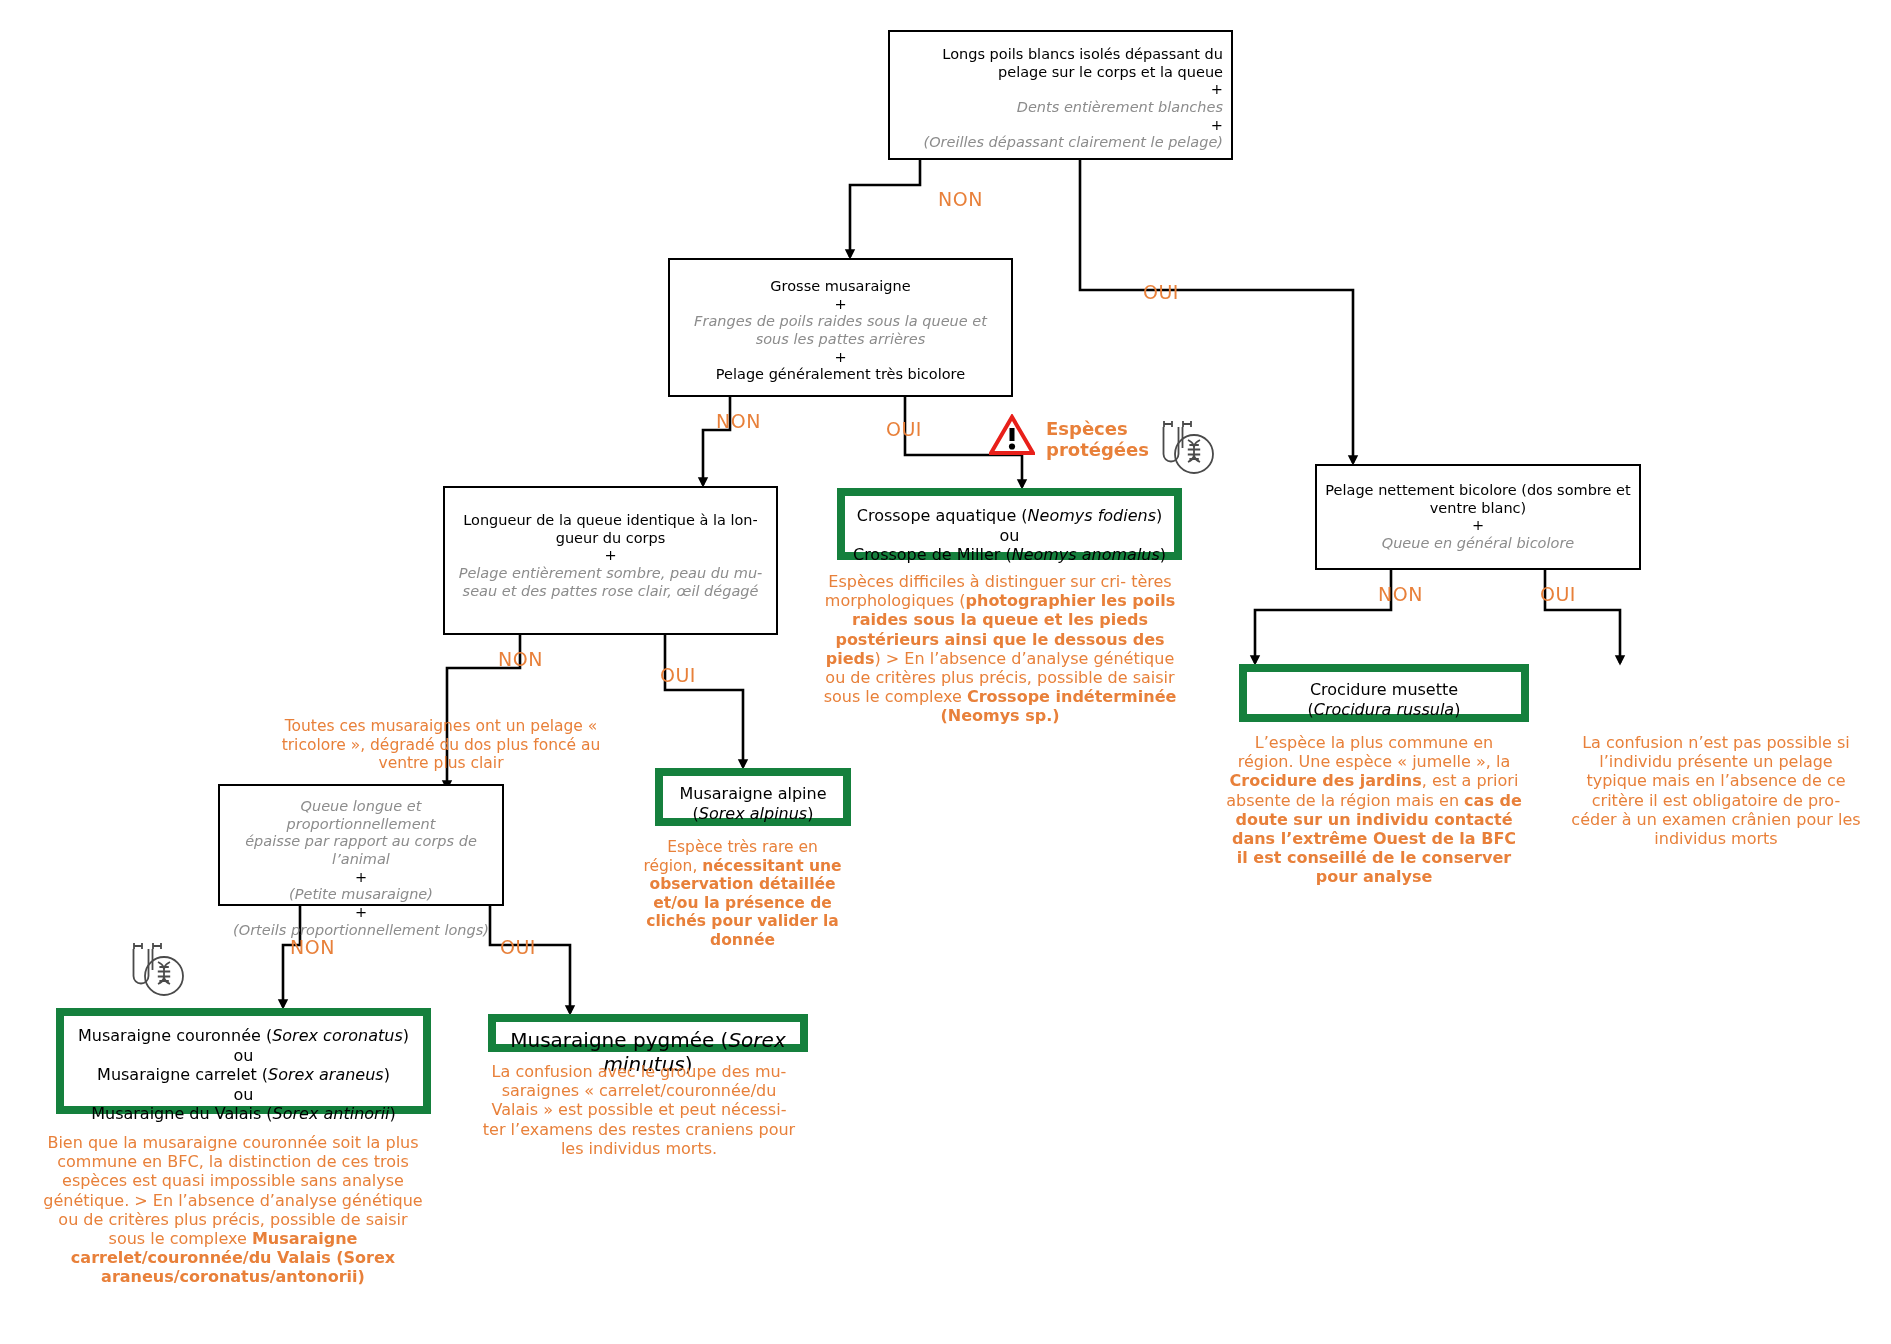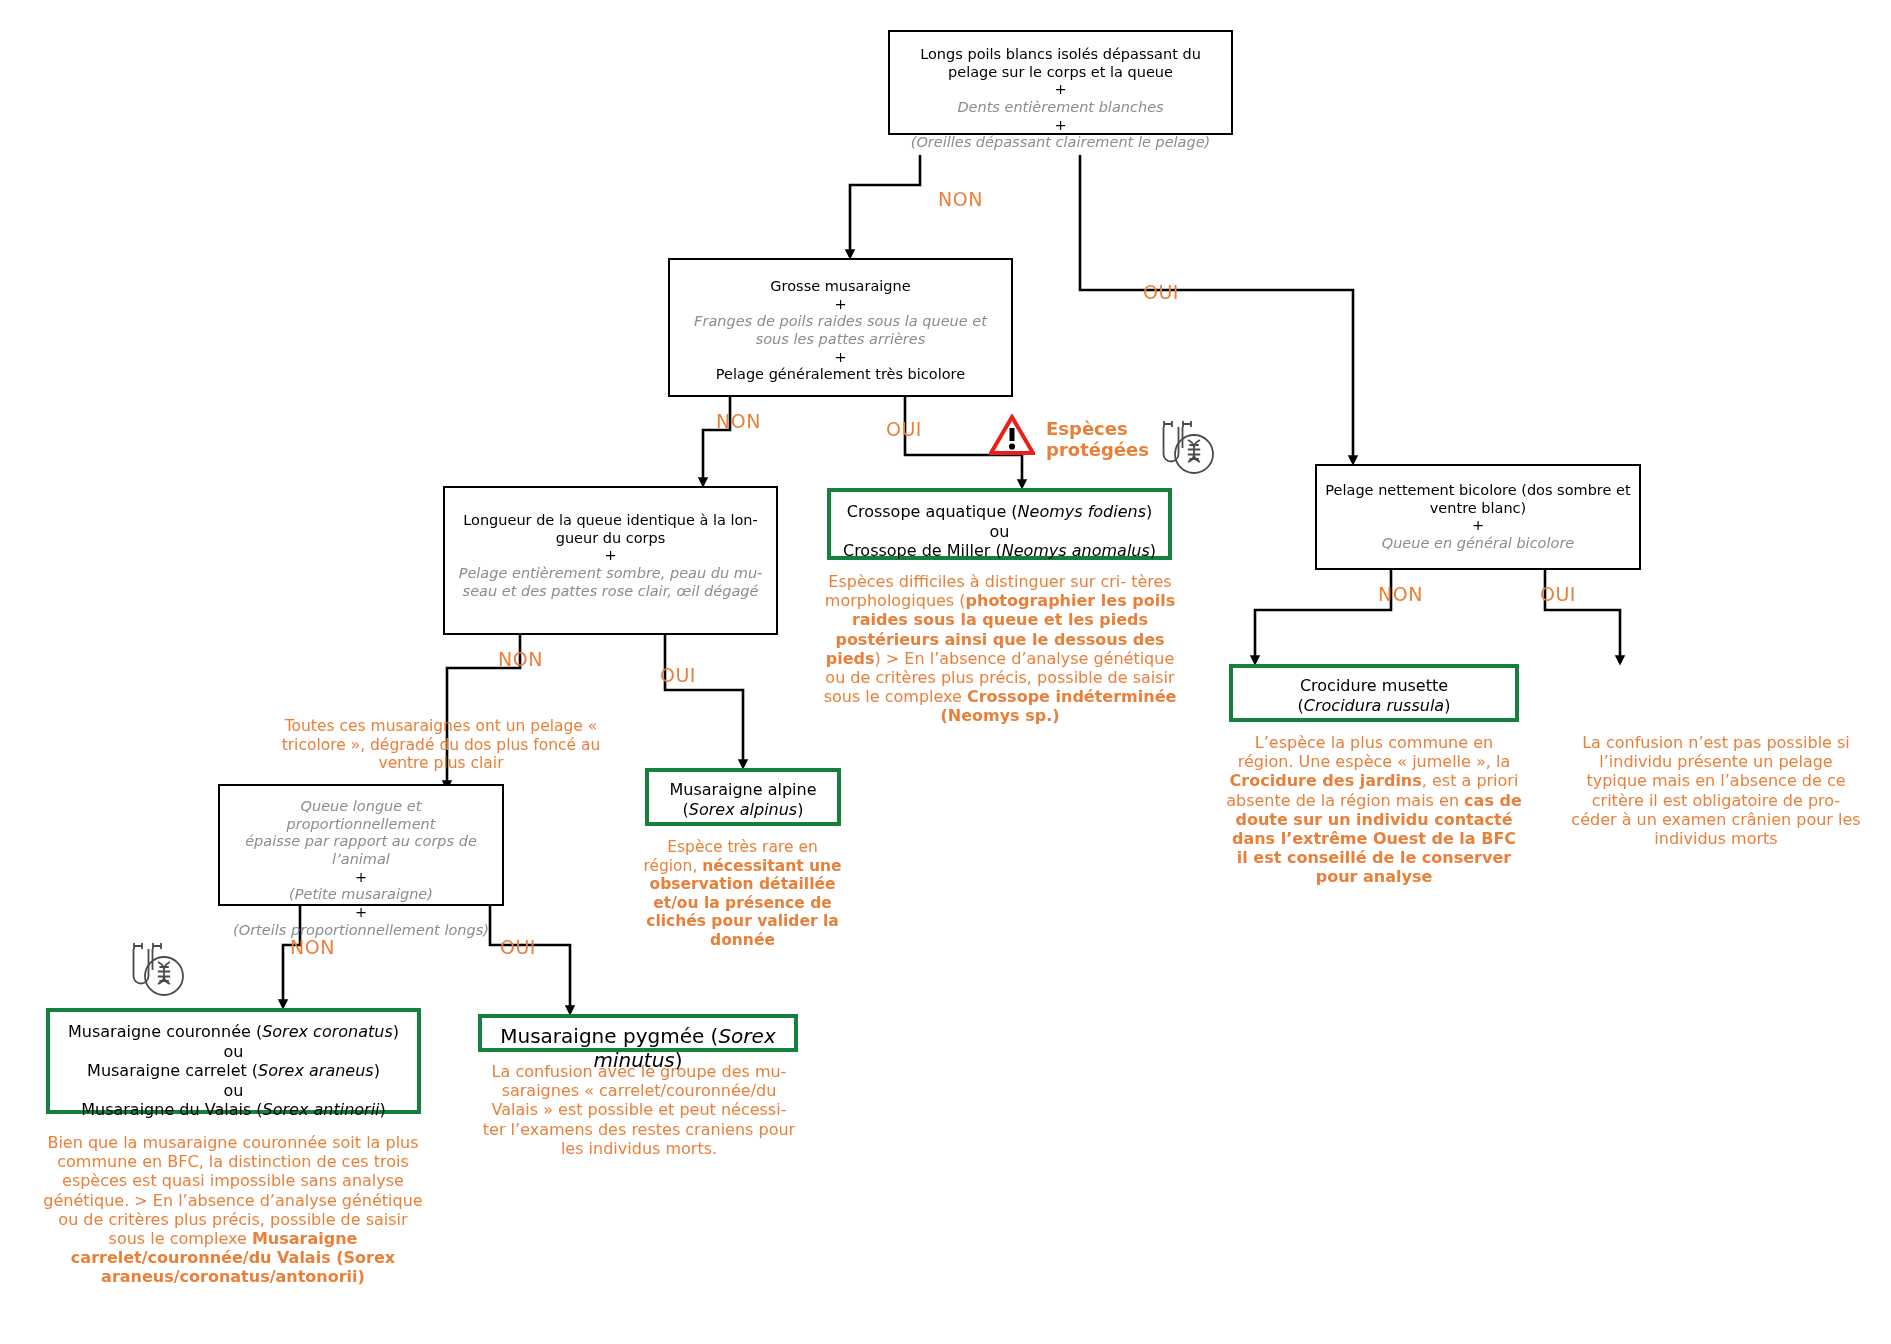--- a/index.html
+++ b/index.html
@@ -29,21 +29,22 @@
     position: absolute;
     box-sizing: border-box;
     background: #ffffff;
     text-align: center;
     line-height: 1.22;
   }
   .node.black {
     border: 2.5px solid #000000;
   }
   .node.orange {
-    border: 4px solid #15803d;
+    border: 8px solid #15803d;
+    margin-left: 10px;
   }
   .node .ln { display: block; }
   .node .gray { color: #8c8c8c; font-style: italic; }
   .node .plus { color: #000000; font-style: normal; }
   .it { font-style: italic; }
   .title {
     position: absolute;
     text-align: center;
     color: #1a1a1a;
     line-height: 1.30;
@@ -100,21 +101,21 @@
 
       <path d="M 490 906 L 490 945 L 570 945 L 570 1013"></path>
 
       <path d="M 1391 570 L 1391 610 L 1255 610 L 1255 663"></path>
 
       <path d="M 1545 570 L 1545 610 L 1620 610 L 1620 663"></path>
     </g>
   </svg>
 
 
-  <div class="node black" style="left:888px; top:30px; width:345px; height:105px; padding:14px 8px 0; font-size:14.5px;">
+  <div class="node black" style="left:888px; top:30px; width:345px; height:130px; padding:14px 8px 0; font-size:14.5px;text-align:right;">
     <span class="ln">Longs poils blancs isolés dépassant du</span>
     <span class="ln">pelage sur le corps et la queue</span>
     <span class="ln plus">+</span>
     <span class="ln gray">Dents entièrement blanches</span>
     <span class="ln plus">+</span>
     <span class="ln gray">(Oreilles dépassant clairement le pelage)</span>
   </div>
 
   <div class="edge-label" style="left:938px; top:188px;">NON</div>
 

